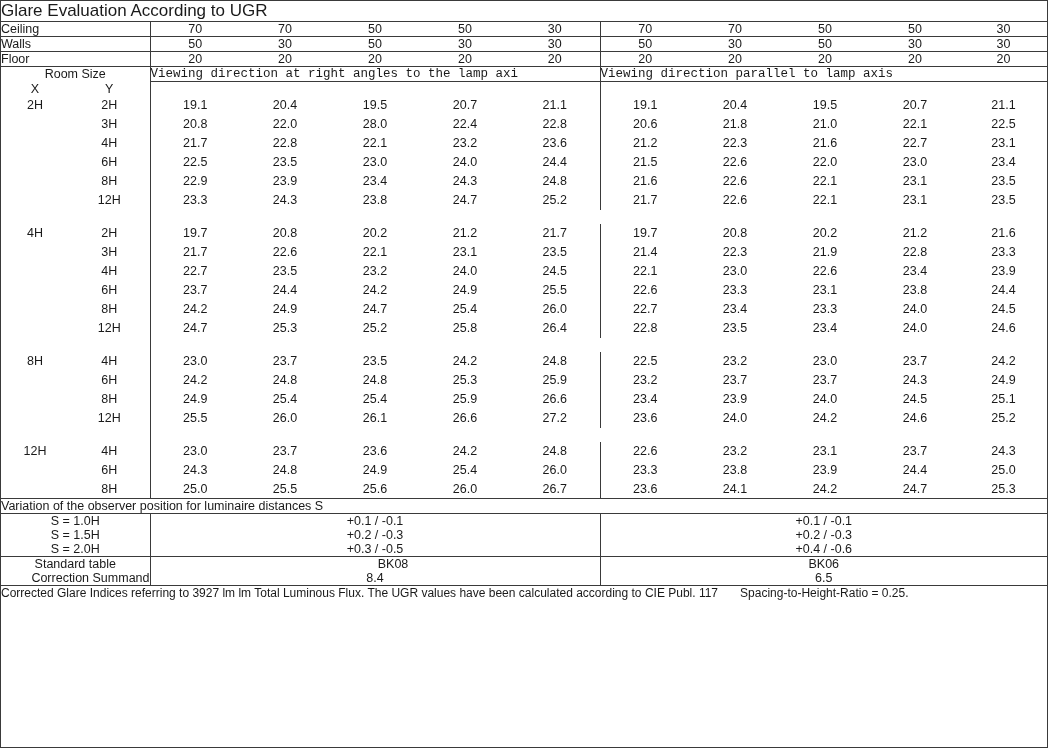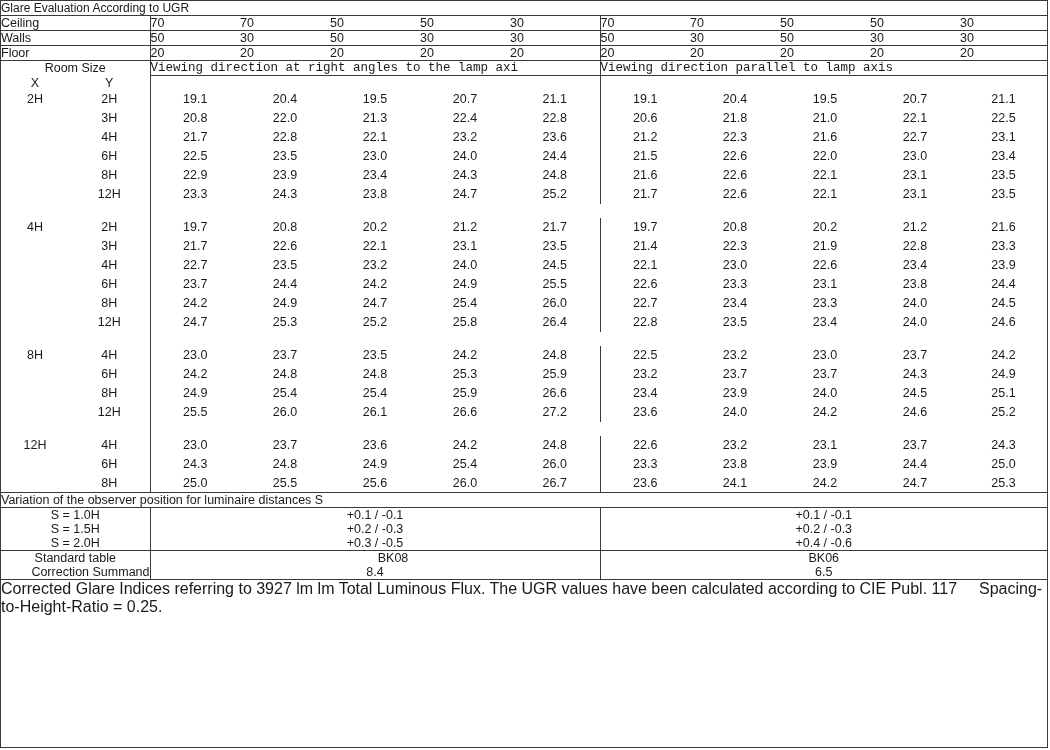--- a/index.html
+++ b/index.html
@@ -30,32 +30,33 @@
   }
   table.ugr td, table.ugr th {
     padding: 0;
     margin: 0;
     font-weight: normal;
     vertical-align: middle;
     box-sizing: border-box;
   }
   .title-cell {
     font-weight: bold;
-    font-size: 12px;
+    font-size: 17px;
     padding: 3px 5px 4px 5px;
     text-align: left;
     border-bottom: 1px solid #3a3a3a;
   }
   .hdr-label {
     text-align: left;
     padding: 2px 5px;
     border-bottom: 1px solid #3a3a3a;
     border-right: 1px solid #3a3a3a;
   }
   .hdr-val {
+    text-align: center;
     padding: 2px 0;
     border-bottom: 1px solid #3a3a3a;
   }
   .hdr-val.sep {
     border-right: 1px solid #3a3a3a;
   }
   .roomsize-cell {
     text-align: center;
     border-right: 1px solid #3a3a3a;
     padding: 3px 0 0 0;
@@ -144,21 +145,21 @@
     padding: 2px 0;
   }
   .corr-val.sep {
     border-right: 1px solid #3a3a3a;
     margin-left: 16px;
   }
   .footnote {
     text-align: left;
     border-top: 1px solid #3a3a3a;
     padding: 4px 5px 3px 5px;
-    font-size: 16px;
+    font-size: 12px;
   }
   .foot-gap {
     display: inline-block;
     width: 22px;
   }
 </style>
 </head>
 <body>
 
 <div id="sheet">
@@ -250,21 +251,21 @@
       <td class="vcell">20.4</td>
       <td class="vcell">19.5</td>
       <td class="vcell">20.7</td>
       <td class="vcell">21.1</td>
     </tr>
     <tr class="datarow">
       <td class="xcell"></td>
       <td class="ycell">3H</td>
       <td class="vcell">20.8</td>
       <td class="vcell">22.0</td>
-      <td class="vcell">21.3</td>
+      <td class="vcell">28.0</td>
       <td class="vcell">22.4</td>
       <td class="vcell sep">22.8</td>
       <td class="vcell">20.6</td>
       <td class="vcell">21.8</td>
       <td class="vcell">21.0</td>
       <td class="vcell">22.1</td>
       <td class="vcell">22.5</td>
     </tr>
     <tr class="datarow">
       <td class="xcell"></td>

